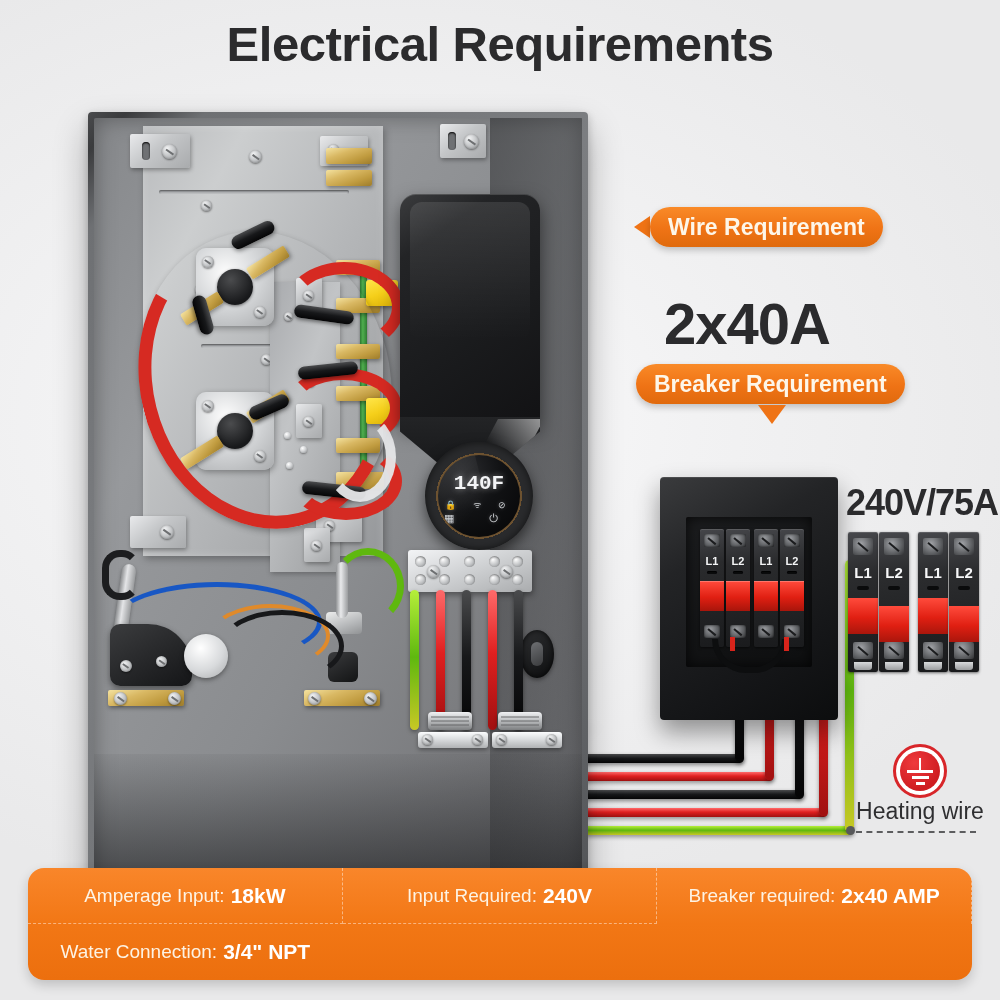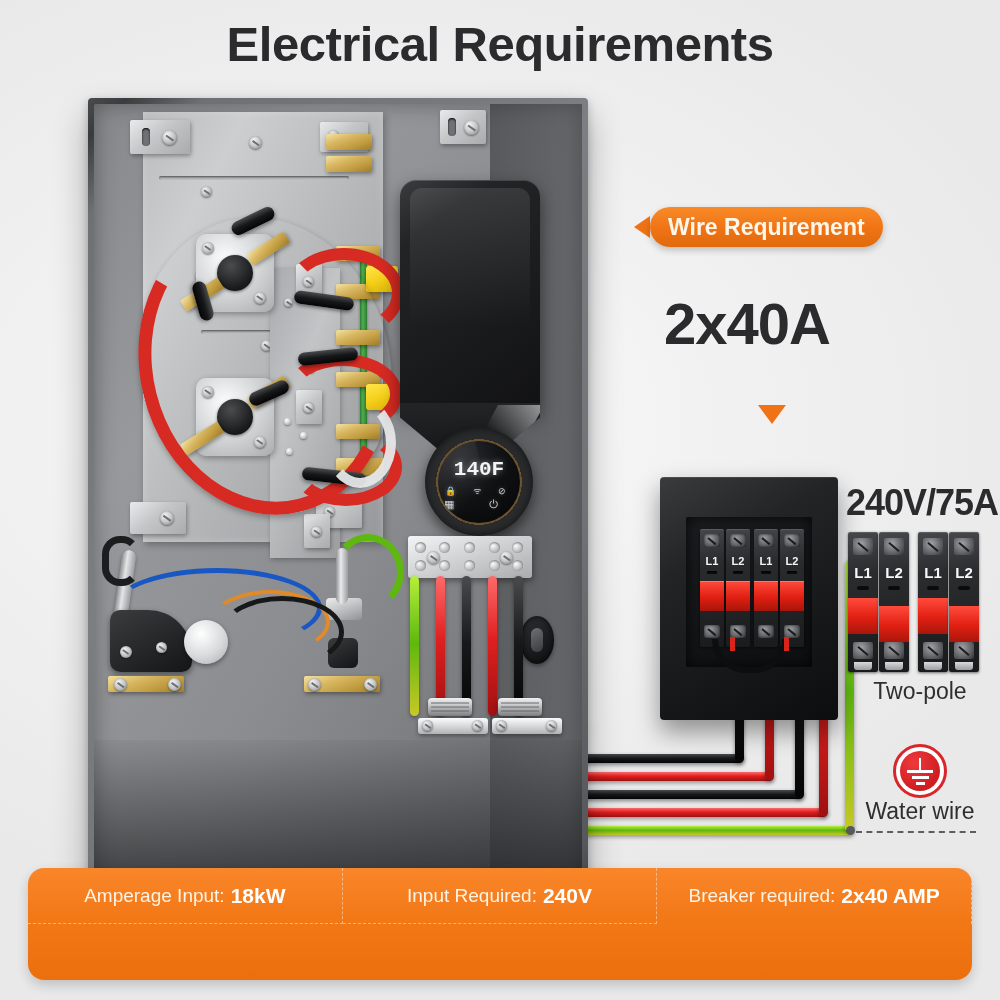--- a/index.html
+++ b/index.html
@@ -21,21 +21,21 @@
   .title{
     position:absolute; left:0; top:16px; width:1000px;
     text-align:center;
     font-size:49px; font-weight:bold; letter-spacing:-0.5px;
     color:#2b2b2d;
     font-family:"Liberation Sans", sans-serif;
   }
 
   
   .heater{
-    position:absolute; left:88px; top:98px; width:500px; height:808px;
+    position:absolute; left:88px; top:112px; width:500px; height:808px;
     border-radius:4px;
     background:linear-gradient(135deg,#4a4b4d 0%,#3a3b3d 3%,#6e7073 9%,#7c7e81 40%,#707275 70%,#55575a 95%,#3c3d3f 100%);
     box-shadow: 0 18px 34px rgba(0,0,0,.30), 0 3px 8px rgba(0,0,0,.22);
     overflow:hidden;
   }
   .heater .innerframe{
     position:absolute; left:6px; top:6px; right:6px; bottom:16px;
     background:linear-gradient(120deg,#86888b 0%,#97999c 25%,#8a8c8f 55%,#78797c 80%,#6a6b6e 100%);
     border-radius:2px;
     box-shadow: inset 0 0 22px rgba(0,0,0,.34);
@@ -595,20 +595,23 @@
       <div class="threads"></div>
     </div>
   </div>
 
   <div class="arrowL" style="left:634px; top:216px;"></div>
   <div class="pill" style="left:650px; top:207px;">
     <span>Wire Requirement</span>
   </div>
 
   <div class="bignum" style="left:664px; top:290px;">2x40A</div>
+  <div class="pill" style="left:636px; top:364px;">
+    <span>Breaker Requirement</span>
+  </div>
   <div class="arrowD" style="left:758px; top:405px;"></div>
 
   <div class="panel">
     <div class="inner">
       <div class="brk" style="left:14px; top:12px;">
         <div class="term" style="top:5px;"></div>
         <div class="lbl" style="top:26px;">L1</div>
         <div class="slot" style="top:42px;"></div>
         <div class="toggle" style="top:52px;"></div>
         <div class="term" style="top:96px;"></div>
@@ -676,42 +679,45 @@
       <div class="term" style="top:6px;"></div>
       <div class="lbl" style="top:32px;">L2</div>
       <div class="slot" style="top:54px;"></div>
       <div class="toggle" style="top:74px;"></div>
       <div class="term" style="top:110px;"></div>
       <div class="foot"></div>
     </div>
   </div>
 
   <div class="capt" style="left:840px; top:678px; width:160px;">
-    <div>Two-pole</div>
   </div>
 
   <div class="gnd" style="left:893px; top:744px;">
     <div class="fill"></div>
     <div class="stem"></div>
     <div class="b1"></div>
     <div class="b2"></div>
     <div class="b3"></div>
   </div>
-  <div class="capt" style="left:845px; top:798px; width:150px;">Water wire</div>
+  <div class="capt" style="left:845px; top:798px; width:150px;">Heating wire</div>
   <div class="dot" style="left:846px; top:826px;"></div>
   <div class="dashline" style="left:856px; top:831px; width:120px;"></div>
 
   <div class="specbar">
     <div class="cell br bb">
       <span>Amperage Input:</span>
         <b>18kW</b>
     </div>
     <div class="cell br bb">
       <span>Input Required:</span>
         <b>240V</b>
     </div>
     <div class="cell br">
       <span>Breaker required:</span>
         <b>2x40 AMP</b>
     </div>
+    <div class="cell">
+      <span>Water Connection:</span>
+        <b>3/4" NPT</b>
+    </div>
   </div>
 
 </div>
 
 </body></html>

